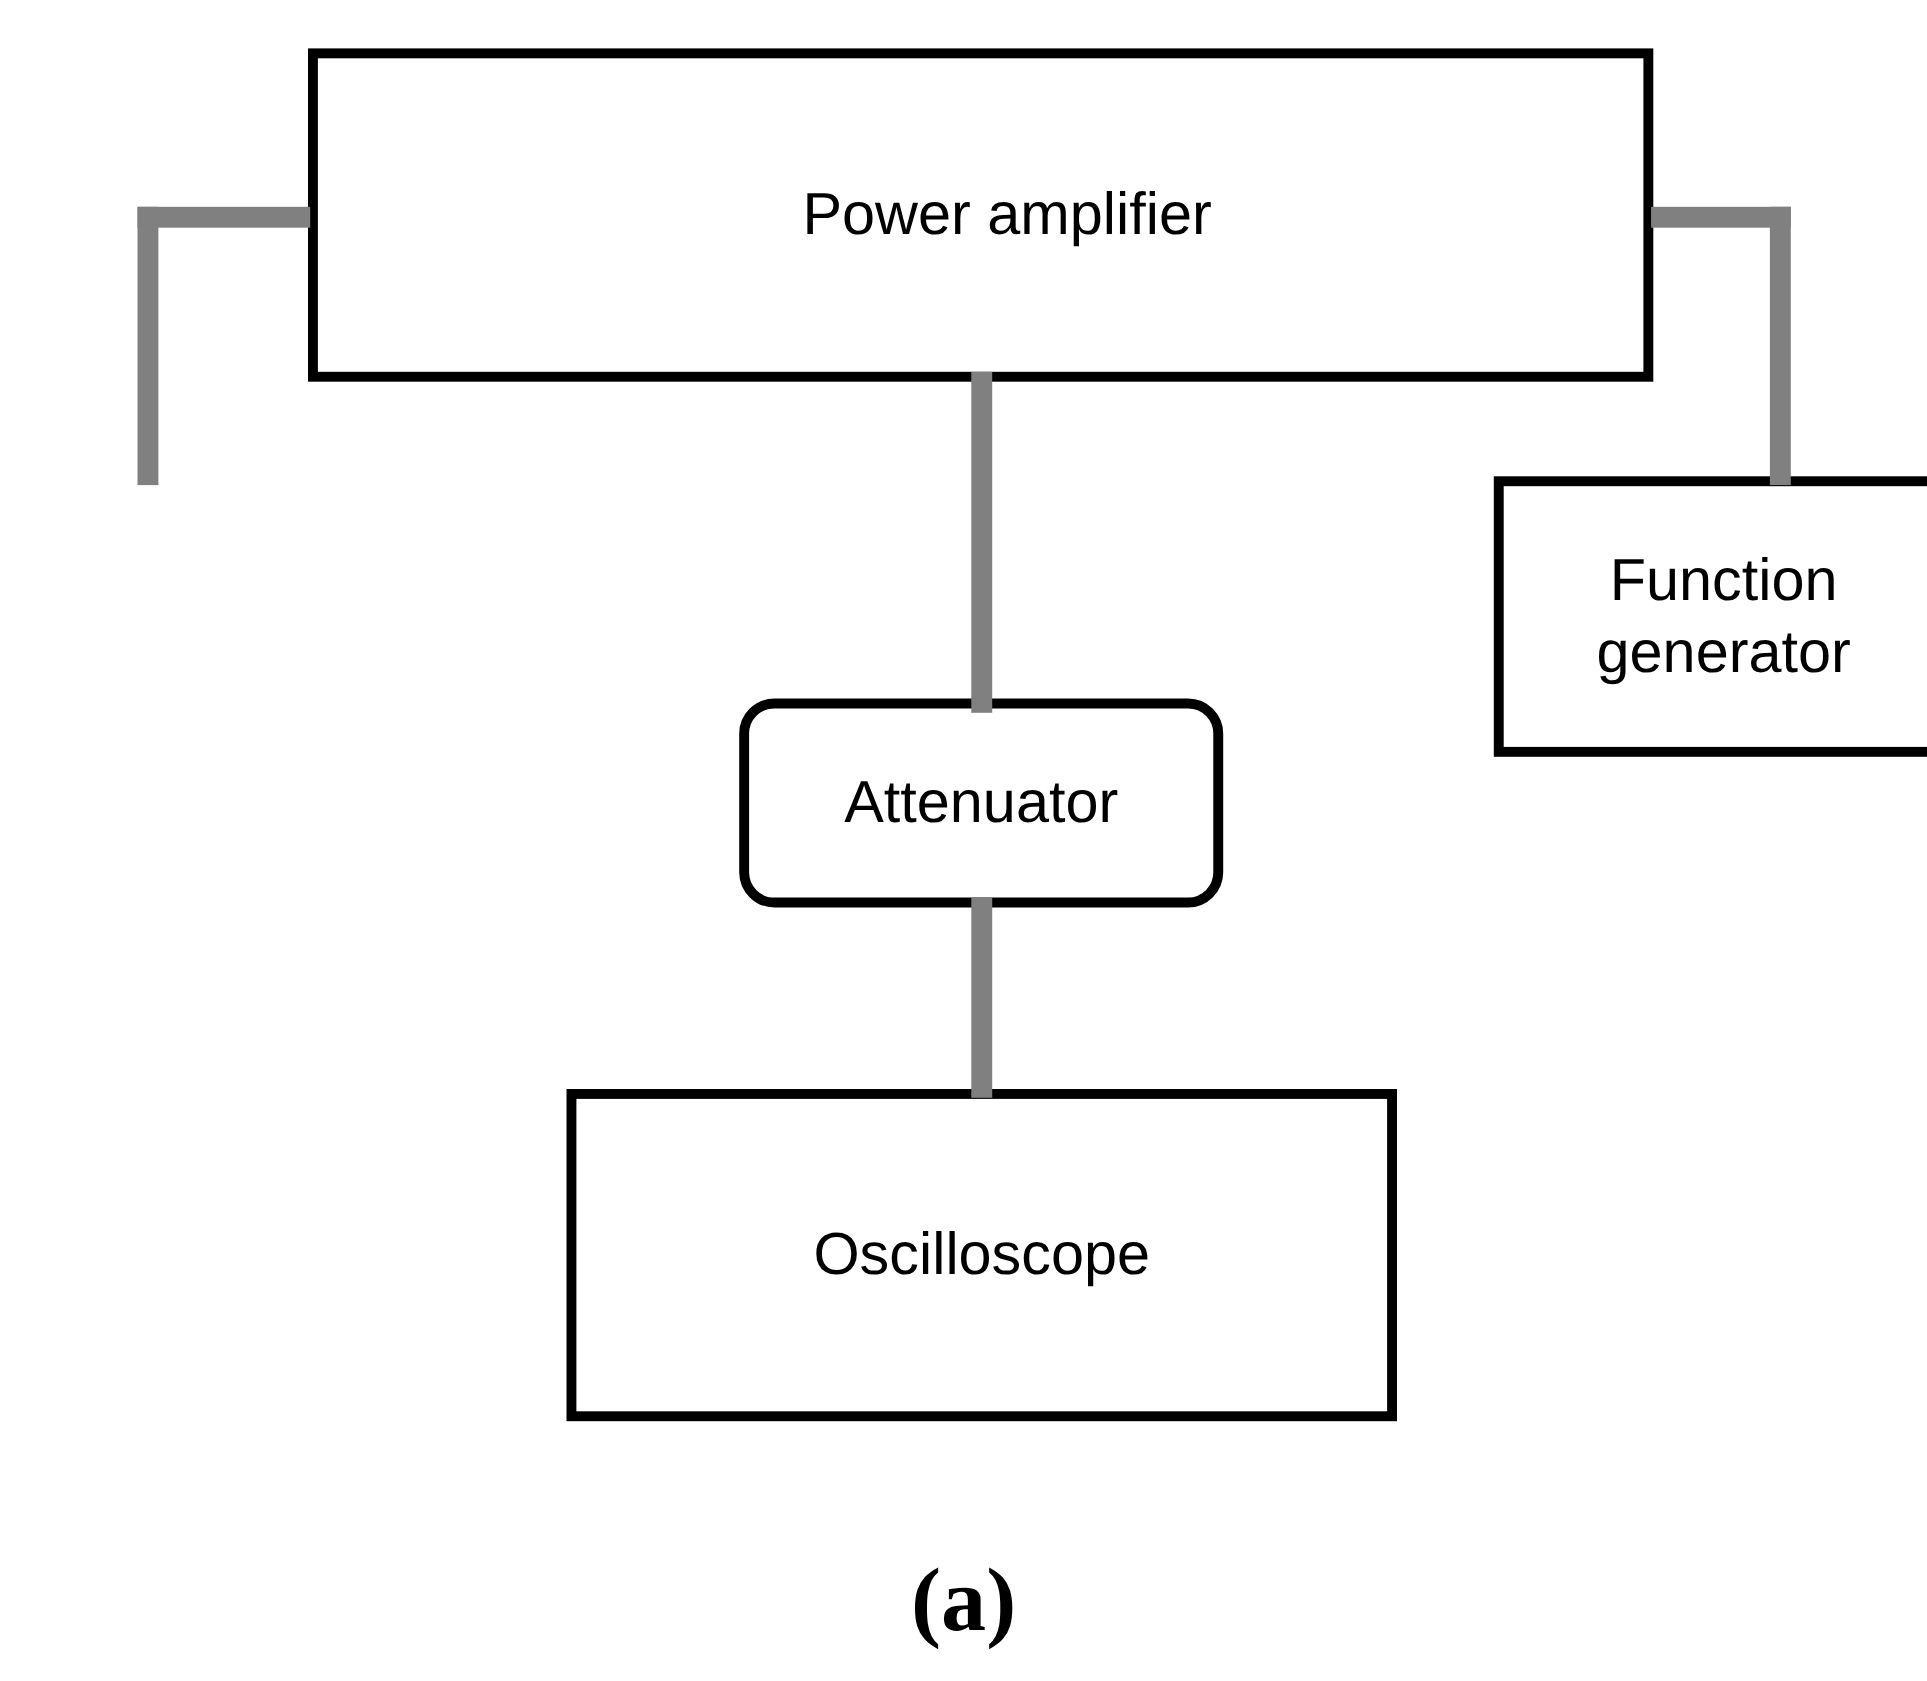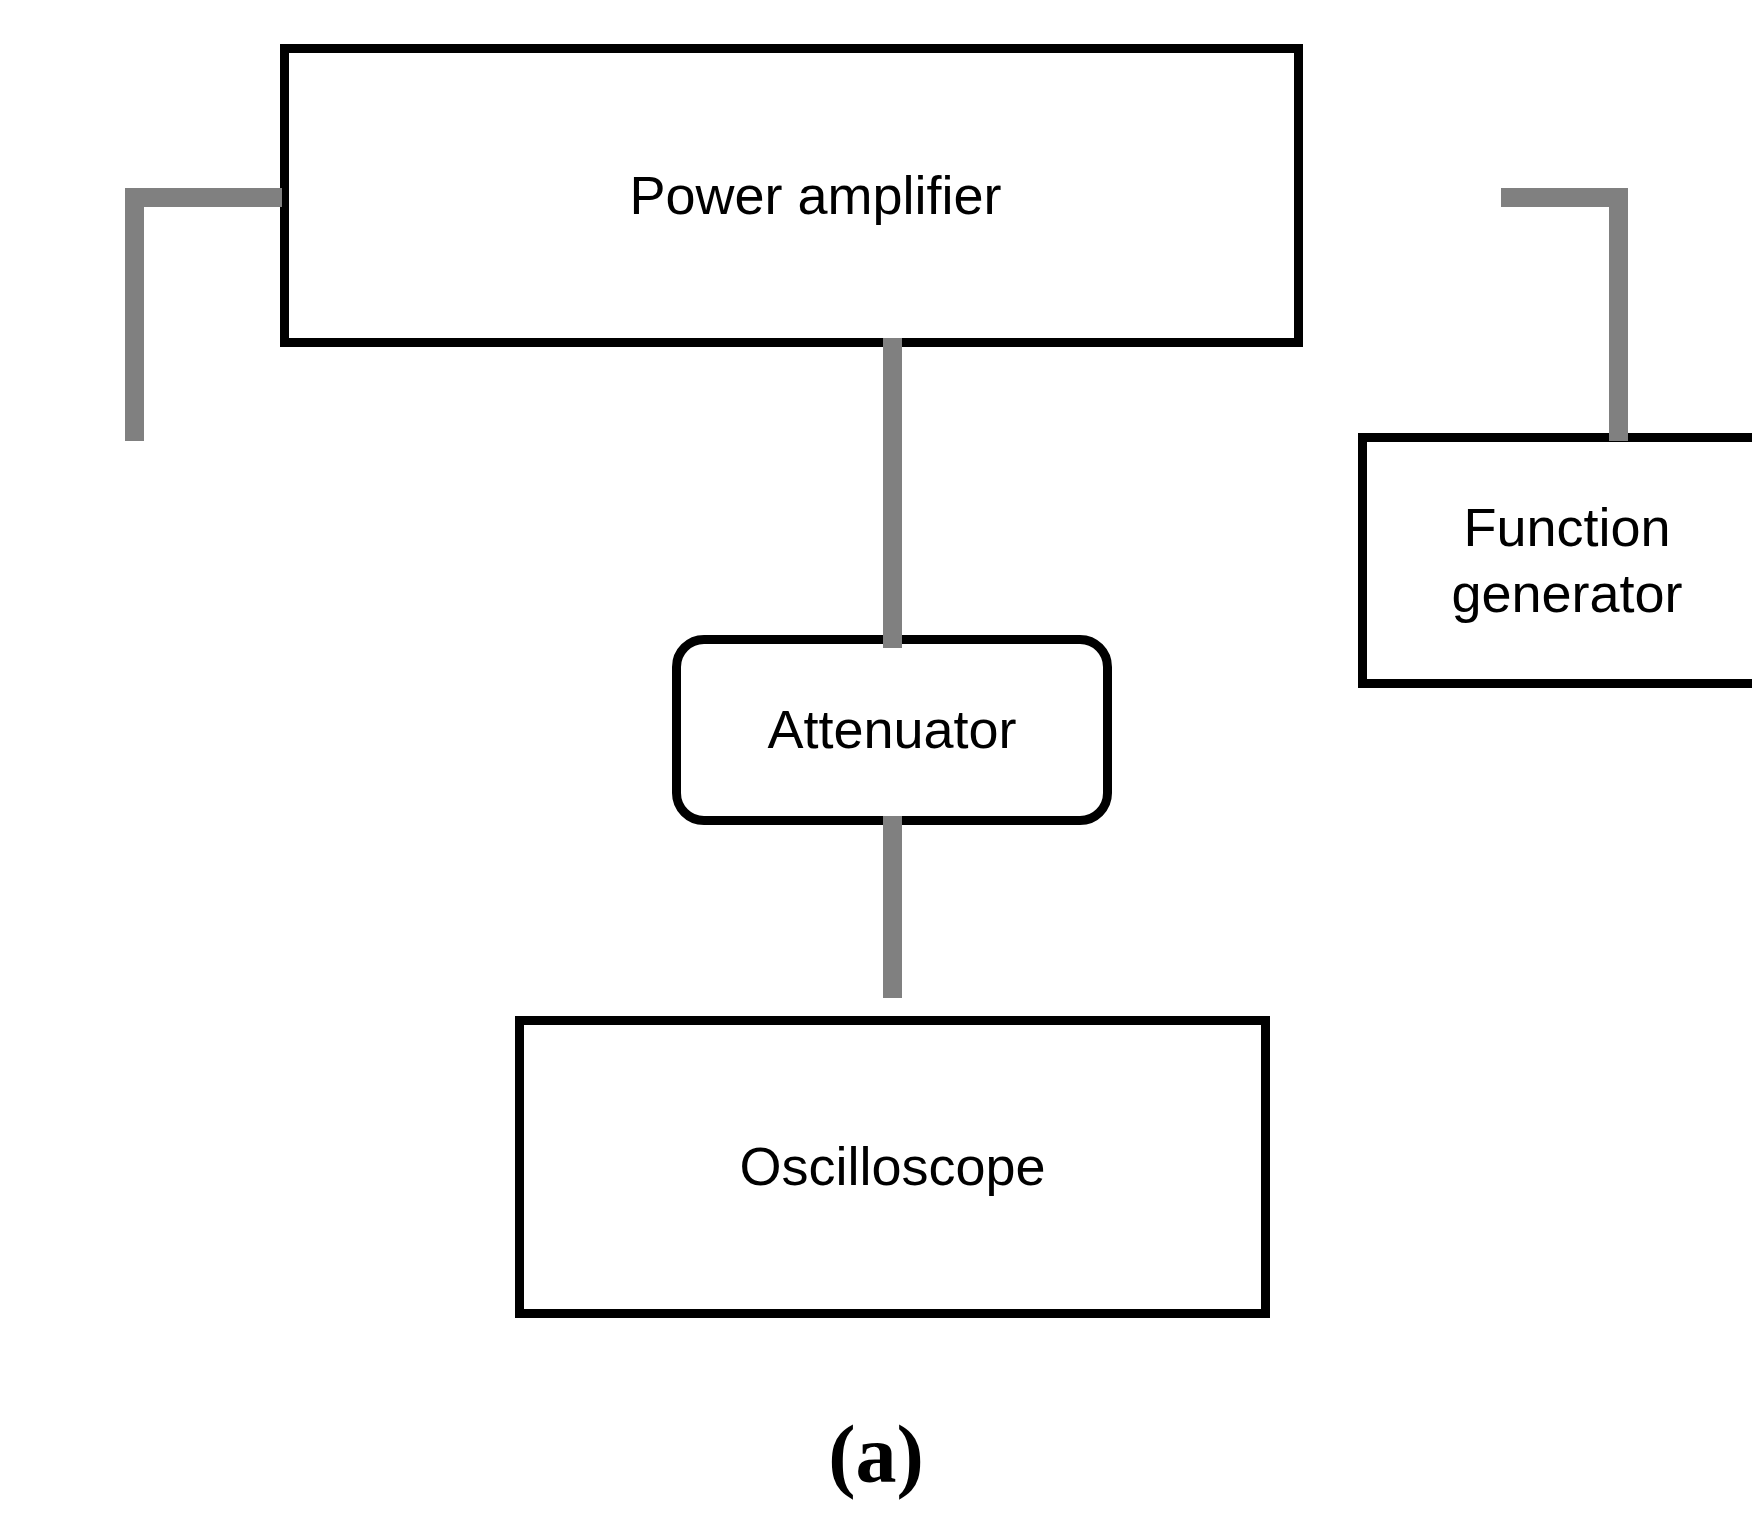--- a/index.html
+++ b/index.html
@@ -32,25 +32,25 @@
     text-align: center;
     white-space: pre-line;
     letter-spacing: 0px;
   }
   .connector {
     position: absolute;
     background: #808080;
     z-index: 2;
   }
   
-  #node-power-amplifier   { left: 280px;  top: 44px;  width: 1023px; height: 303px; padding-left: 48px; }
+  #node-power-amplifier   { left: 280px;  top: 44px;  width: 1223px; height: 303px; padding-left: 48px; }
   #node-dc-power-supply   { left: 50px;   top: 433px; width: 463px;  height: 255px; }
   #node-function-generator{ left: 1358px; top: 433px; width: 418px;  height: 255px; }
   #node-attenuator        { left: 672px;  top: 635px; width: 440px;  height: 190px; border-radius: 32px; }
-  #node-oscilloscope      { left: 515px;  top: 990px; width: 755px;  height: 302px; margin-top: 26px; }
+  #node-oscilloscope      { left: 515px;  top: 990px; width: 755px;  height: 302px; }
   
   #conn-pa-dc-h   { left: 125px;  top: 188px; width: 157px; height: 19px; }
   #conn-pa-dc-v   { left: 125px;  top: 188px; width: 19px;  height: 253px; }
   #conn-pa-fg-h   { left: 1501px; top: 188px; width: 127px; height: 19px; }
   #conn-pa-fg-v   { left: 1609px; top: 188px; width: 19px;  height: 253px; }
   #conn-pa-att    { left: 883px;  top: 338px; width: 19px;  height: 310px; }
   #conn-att-osc   { left: 883px;  top: 816px; width: 19px;  height: 182px; }
   .caption {
     position: absolute;
     left: 676px;

